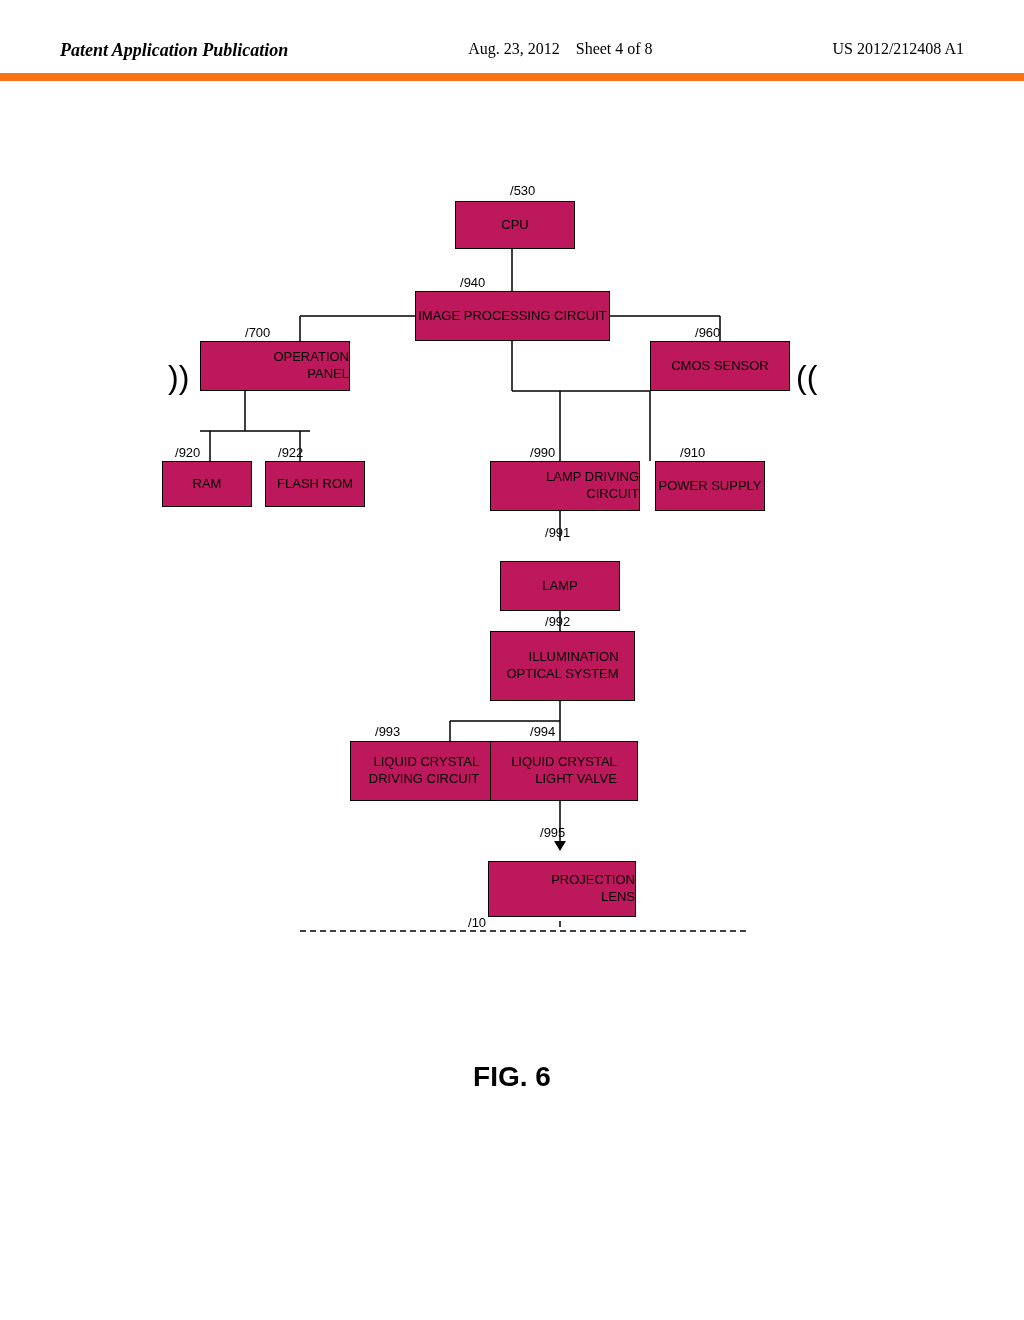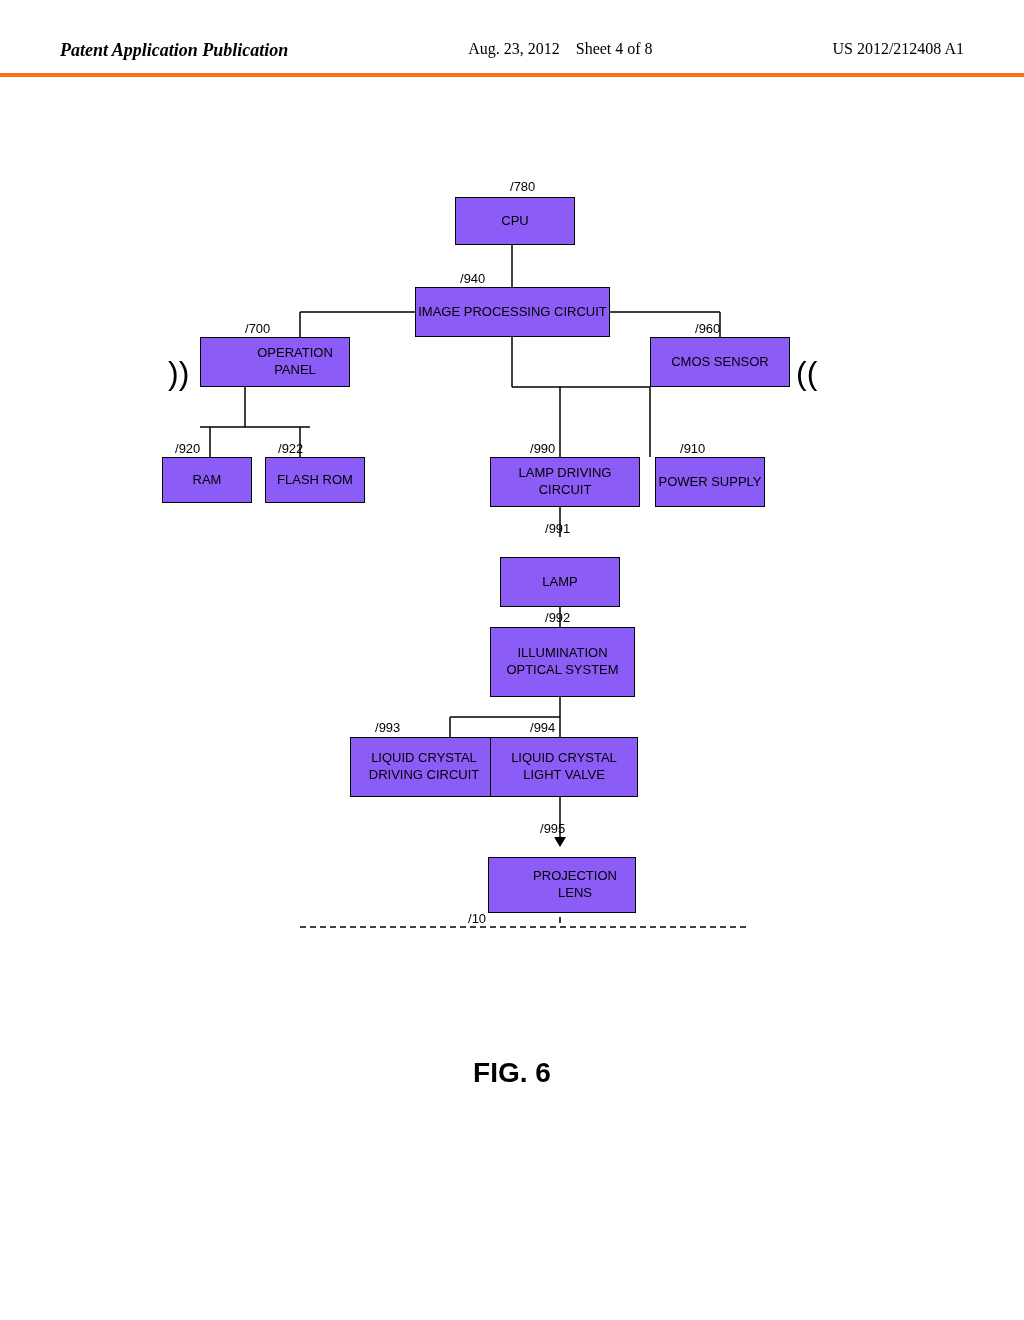--- a/index.html
+++ b/index.html
@@ -11,21 +11,21 @@
       position: relative;
       overflow-x: hidden;
     }
 
     
     .header {
       display: flex;
       justify-content: space-between;
       align-items: flex-start;
       padding: 40px 60px 0 60px;
-      border-bottom: 4px solid #f97316;
+      border-bottom: 8px solid #f97316;
       padding-bottom: 12px;
     }
     .header-left {
       font-size: 18px;
       font-weight: bold;
       font-style: italic;
     }
     .header-center {
       font-size: 16px;
       text-align: center;
@@ -40,25 +40,25 @@
       position: relative;
       width: 100%;
       height: 900px;
       margin-top: 60px;
     }
 
     
     .box {
       position: absolute;
       border: 1.5px solid #000;
-      background: #8b5cf6;
+      background: #be185d;
       display: flex;
       align-items: center;
       justify-content: center;
-      text-align: center;
+      text-align: right;
       font-size: 13px;
       font-family: Arial, sans-serif;
       font-weight: normal;
       line-height: 1.3;
     }
 
     
     .ref-label {
       position: absolute;
       font-size: 13px;
@@ -151,21 +151,21 @@
     <polygon points="554,600 566,600 560,610" fill="#000"></polygon>
 
     <polygon points="554,700 566,700 560,710" fill="#000"></polygon>
 
   </svg>
 
   <div class="box" style="left:455px; top:60px; width:120px; height:48px;">
     <span>CPU</span>
   </div>
   <span class="ref-label" style="left:510px; top:42px;">
-    /<span>780</span>
+    /<span>530</span>
   </span>
 
   <div class="box" style="left:415px; top:150px; width:195px; height:50px;">
     <span>IMAGE PROCESSING CIRCUIT</span>
   </div>
   <span class="ref-label" style="left:460px; top:134px;">
     /<span>940</span>
   </span>
 
   <div class="box" style="left:200px; top:200px; width:150px; height:50px;padding-left:40px;">

